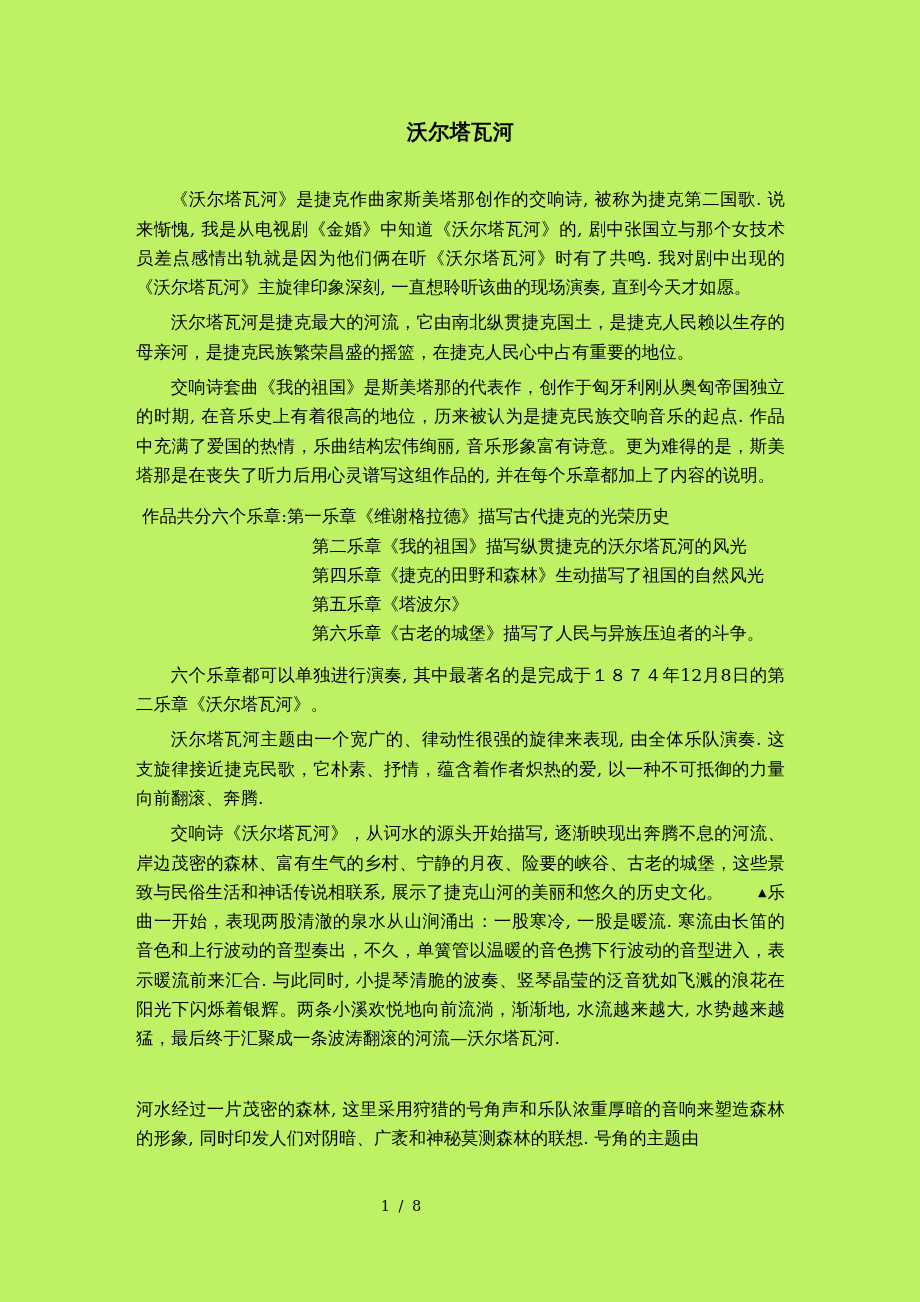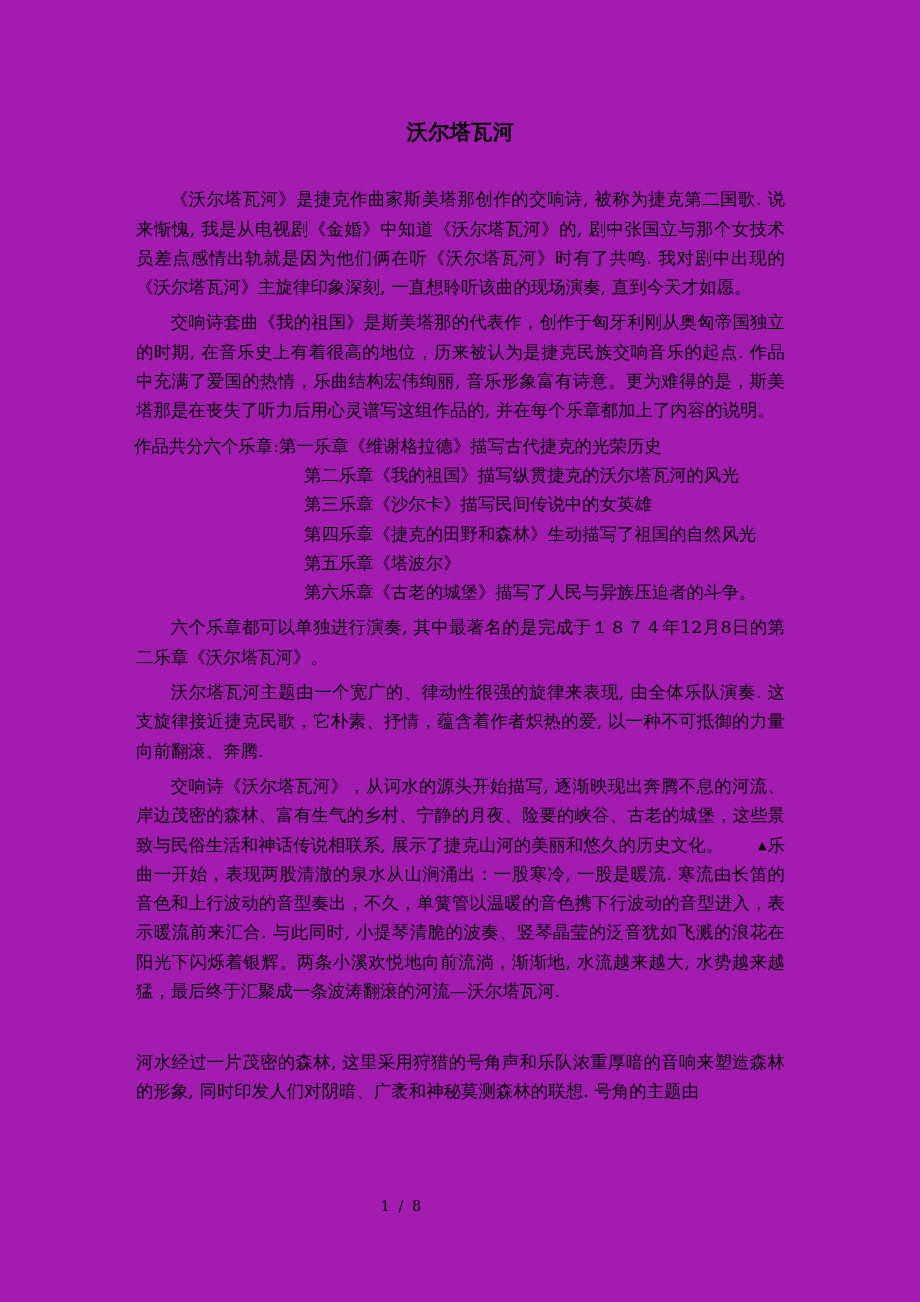--- a/index.html
+++ b/index.html
@@ -16,21 +16,21 @@
     color: #000000;
     overflow: hidden;
   }
 
   .page {
     position: absolute;
     left: 0;
     top: 0;
     width: 920px;
     height: 1302px;
-    background: #a21caf;
+    background: #bef264;
   }
 
   .content {
     position: absolute;
     left: 130px;
     top: 0;
     width: 661px;
   }
 
   .doc-title {
@@ -61,21 +61,21 @@
     text-indent: 2em;
   }
 
   .para.noindent {
     text-indent: 0;
   }
 
   .movements {
     font-size: 17.4px;
     line-height: 29.3px;
-    margin: 4px;
+    margin: 12px;
   }
 
   .mv-line {
     text-align: justify;
     text-justify: inter-ideograph;
     word-break: break-all;
     margin: 0;
   }
 
   
@@ -111,27 +111,27 @@
 <body>
 
 <div class="page">
 
   <div class="content">
 
     <h1 class="doc-title">沃尔塔瓦河</h1>
 
     <p class="para indent2 first-para">《沃尔塔瓦河》是捷克作曲家斯美塔那创作的交响诗, 被称为捷克第二国歌. 说来惭愧, 我是从电视剧《金婚》中知道《沃尔塔瓦河》的, 剧中张国立与那个女技术员差点感情出轨就是因为他们俩在听《沃尔塔瓦河》时有了共鸣. 我对剧中出现的《沃尔塔瓦河》主旋律印象深刻, 一直想聆听该曲的现场演奏, 直到今天才如愿。</p>
 
+    <p class="para indent2">沃尔塔瓦河是捷克最大的河流，它由南北纵贯捷克国土，是捷克人民赖以生存的母亲河，是捷克民族繁荣昌盛的摇篮，在捷克人民心中占有重要的地位。</p>
 
     <p class="para indent2">交响诗套曲《我的祖国》是斯美塔那的代表作，创作于匈牙利刚从奥匈帝国独立的时期, 在音乐史上有着很高的地位，历来被认为是捷克民族交响音乐的起点. 作品中充满了爱国的热情，乐曲结构宏伟绚丽, 音乐形象富有诗意。更为难得的是，斯美塔那是在丧失了听力后用心灵谱写这组作品的, 并在每个乐章都加上了内容的说明。</p>
 
     <div class="movements">
       <p class="mv-line">作品共分六个乐章:第一乐章《维谢格拉德》描写古代捷克的光荣历史</p>
       <p class="mv-line mv-indent">第二乐章《我的祖国》描写纵贯捷克的沃尔塔瓦河的风光</p>
-      <p class="mv-line mv-indent">第三乐章《沙尔卡》描写民间传说中的女英雄</p>
       <p class="mv-line mv-indent">第四乐章《捷克的田野和森林》生动描写了祖国的自然风光</p>
       <p class="mv-line mv-indent">第五乐章《塔波尔》</p>
       <p class="mv-line mv-indent">第六乐章《古老的城堡》描写了人民与异族压迫者的斗争。</p>
     </div>
 
     <p class="para indent2">六个乐章都可以单独进行演奏, 其中最著名的是完成于１８７４年12月8日的第二乐章《沃尔塔瓦河》。</p>
 
     <p class="para indent2">沃尔塔瓦河主题由一个宽广的、律动性很强的旋律来表现, 由全体乐队演奏. 这支旋律接近捷克民歌，它朴素、抒情，蕴含着作者炽热的爱, 以一种不可抵御的力量向前翻滚、奔腾.</p>
 
     <p class="para indent2"><span>交响诗《沃尔塔瓦河》，从诃水的源头开始描写, 逐渐映现出奔腾不息的河流、岸边茂密的森林、富有生气的乡村、宁静的月夜、险要的峡谷、古老的城堡，这些景致与民俗生活和神话传说相联系, 展示了捷克山河的美丽和悠久的历史文化。</span><span class="tri-marker">▲</span><span>乐曲一开始，表现两股清澈的泉水从山涧涌出：一股寒冷, 一股是暖流. 寒流由长笛的音色和上行波动的音型奏出，不久，单簧管以温暖的音色携下行波动的音型进入，表示暖流前来汇合. 与此同时, 小提琴清脆的波奏、竖琴晶莹的泛音犹如飞溅的浪花在阳光下闪烁着银辉。两条小溪欢悦地向前流淌，渐渐地, 水流越来越大, 水势越来越猛，最后终于汇聚成一条波涛翻滚的河流—沃尔塔瓦河.</span></p>

